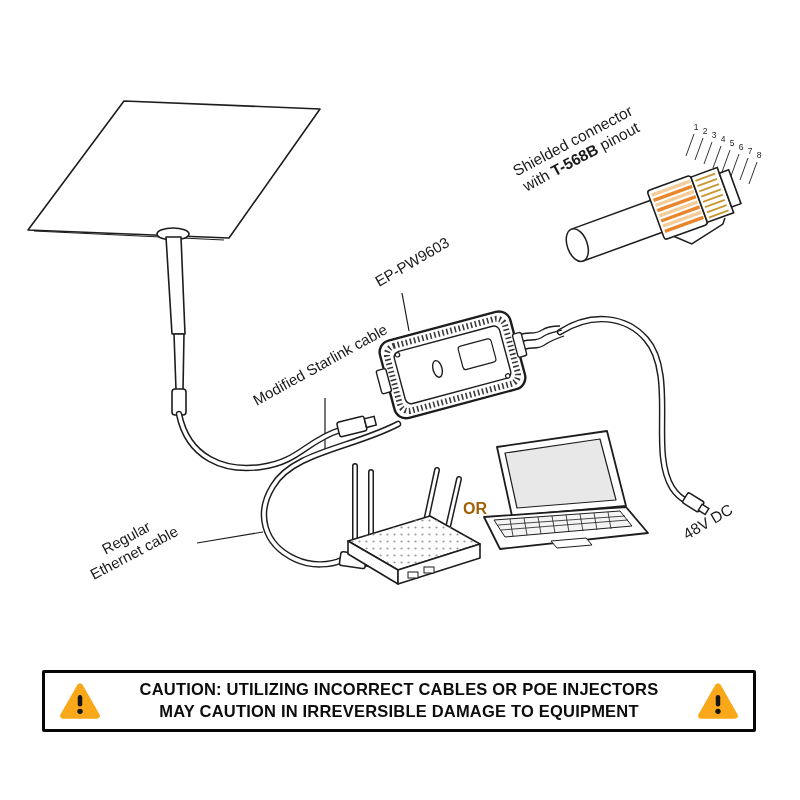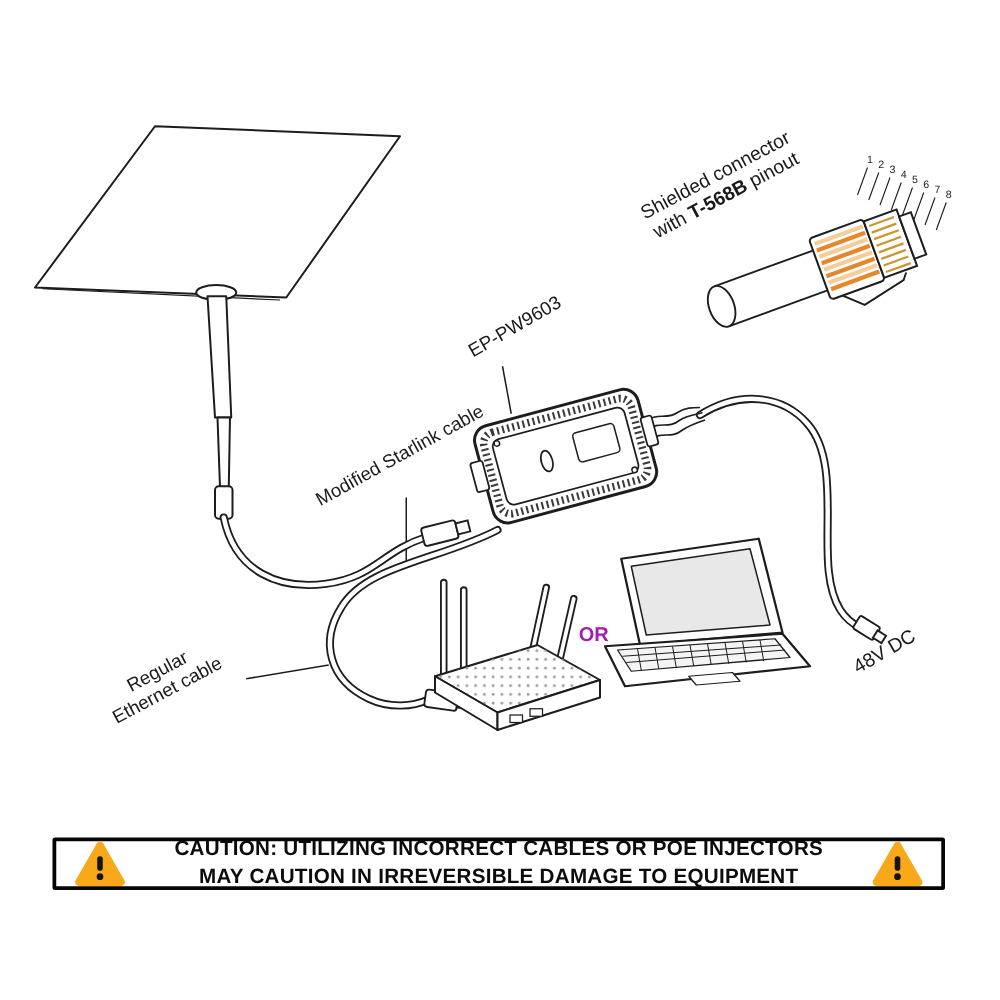--- a/index.html
+++ b/index.html
@@ -20,27 +20,27 @@
     transform-origin: 50% 50%;
     text-align: center;
   }
   .label .lline { display: block; white-space: nowrap; }
   .label .b { font-weight: bold; }
 
   .or-label {
     position: absolute;
     font-size: 16px;
     font-weight: 600;
-    color: #a21caf;
+    color: #a16207;
   }
 
   .caution-box {
     position: absolute;
     left: 42px; top: 670px;
-    width: 714px; height: 42px;
+    width: 714px; height: 62px;
     box-sizing: border-box;
     border: 3px solid #060606;
     border-radius: 2px;
     background: #ffffff;
     display: flex;
     align-items: center;
     justify-content: space-between;
     padding: 0 14px;
   }
   .warn { width: 42px; height: 38px; flex: 0 0 auto; display: block; }

